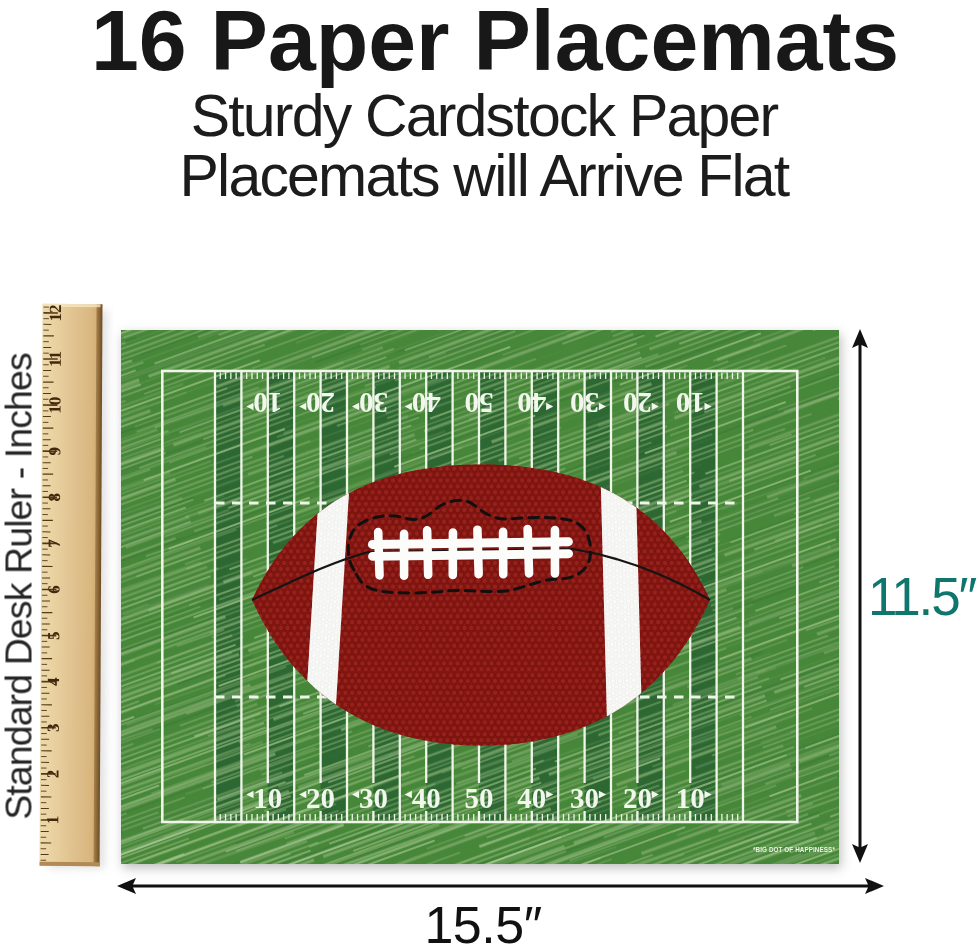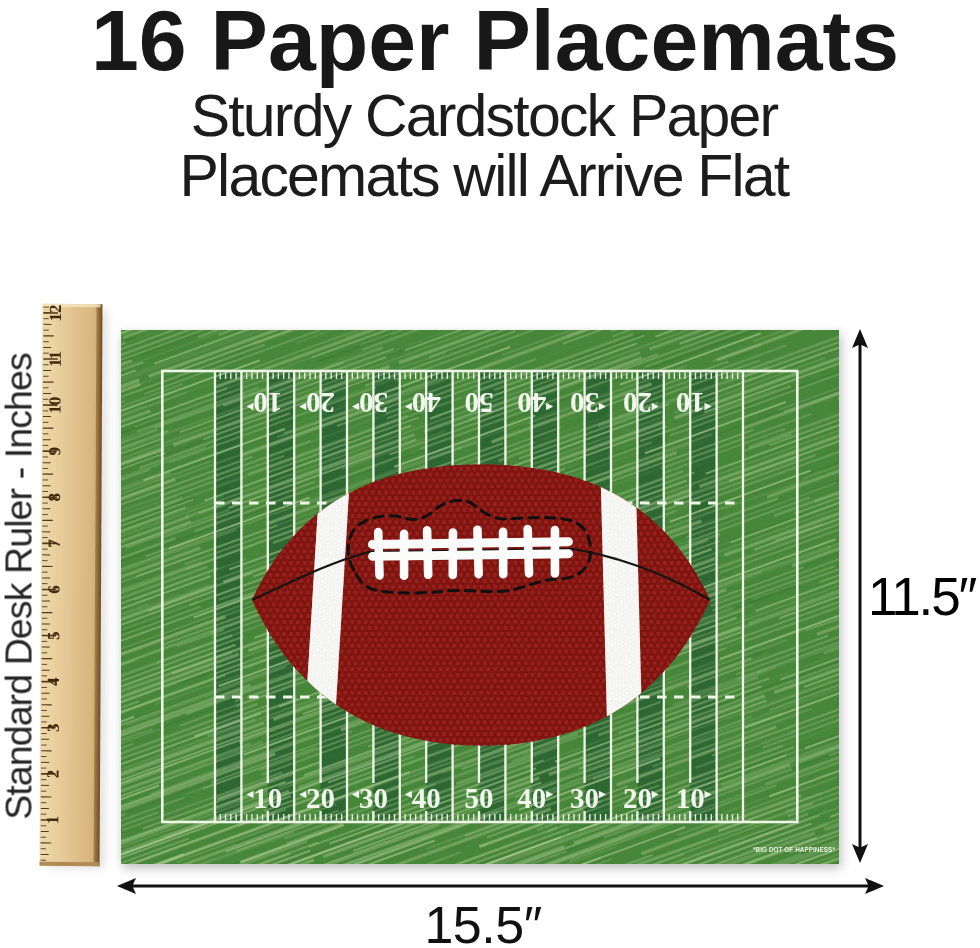--- a/index.html
+++ b/index.html
@@ -1,20 +1,20 @@
 <!DOCTYPE html>
 <html><head>
 <meta charset="utf-8">
 <style>
 html,body{margin:0;padding:0}
 body{width:980px;height:948px;background:#fff;font-family:"Liberation Sans",sans-serif;position:relative;overflow:hidden}
 .title{position:absolute;left:5px;top:-9px;width:980px;text-align:center;font-weight:bold;font-size:86px;letter-spacing:0px;color:#181818;white-space:nowrap}
 .sub{position:absolute;left:-6px;top:86px;width:980px;text-align:center;font-size:59px;line-height:60px;color:#1c1c1c;letter-spacing:-1.8px;white-space:nowrap}
 .rlabel{position:absolute;left:-216px;top:567px;width:470px;height:39px;line-height:39px;text-align:center;font-size:37.5px;color:#262626;letter-spacing:-0.9px;transform:rotate(-90deg) translateZ(0);white-space:nowrap}
-.vlabel{position:absolute;left:868px;top:566px;font-size:53px;color:#000000;letter-spacing:-2.2px}
+.vlabel{position:absolute;left:868px;top:566px;font-size:53px;color:#0f766e;letter-spacing:-2.2px}
 .hlabel{position:absolute;left:-7px;top:895px;width:980px;text-align:center;font-size:52px;color:#111;letter-spacing:-0.5px}
 svg{position:absolute;display:block}
 </style>
 </head>
 <body>
 
 <div class="title">16 Paper Placemats</div>
 
 <div class="sub">Sturdy Cardstock Paper<br>Placemats will Arrive Flat</div>
 

